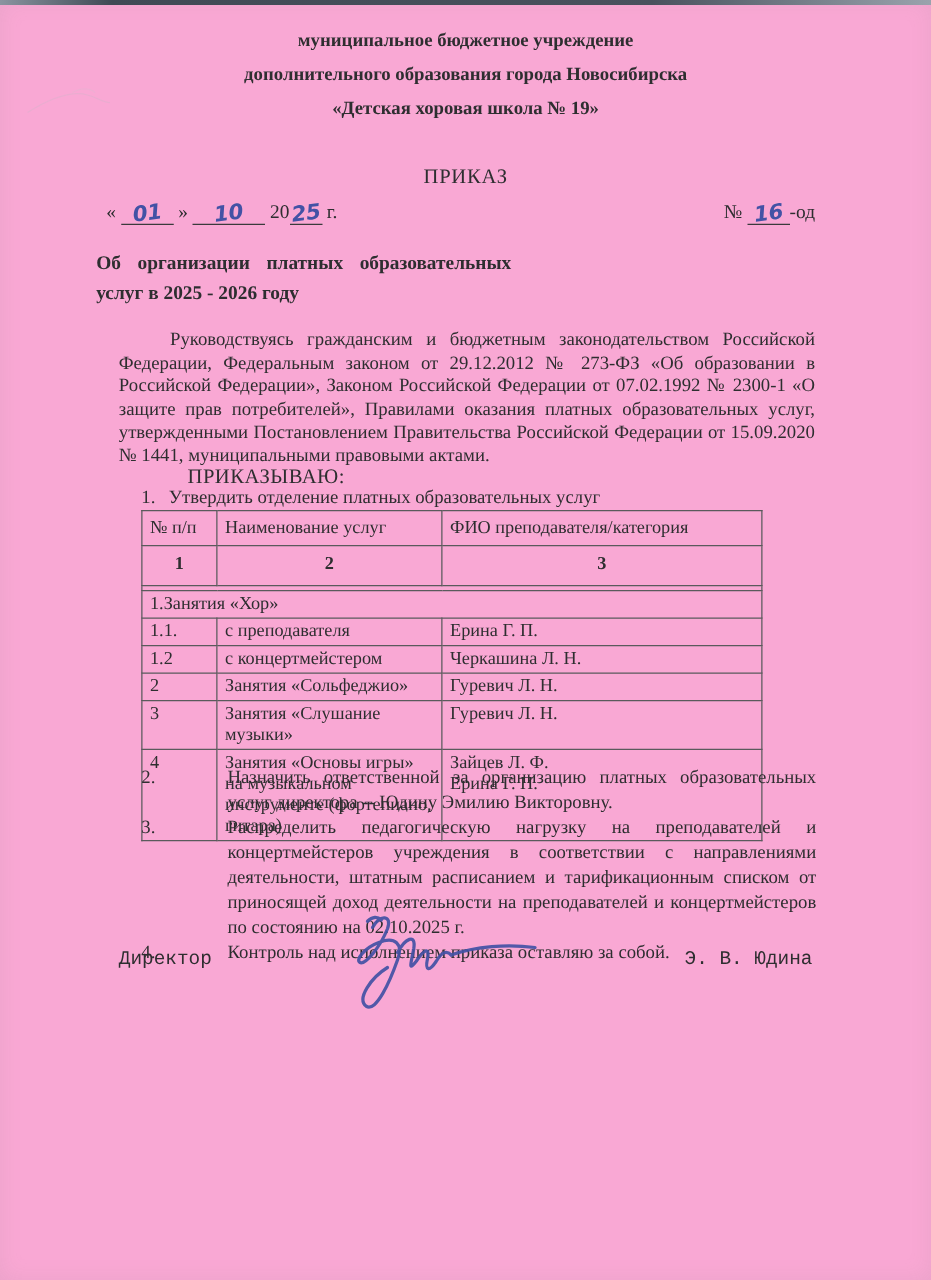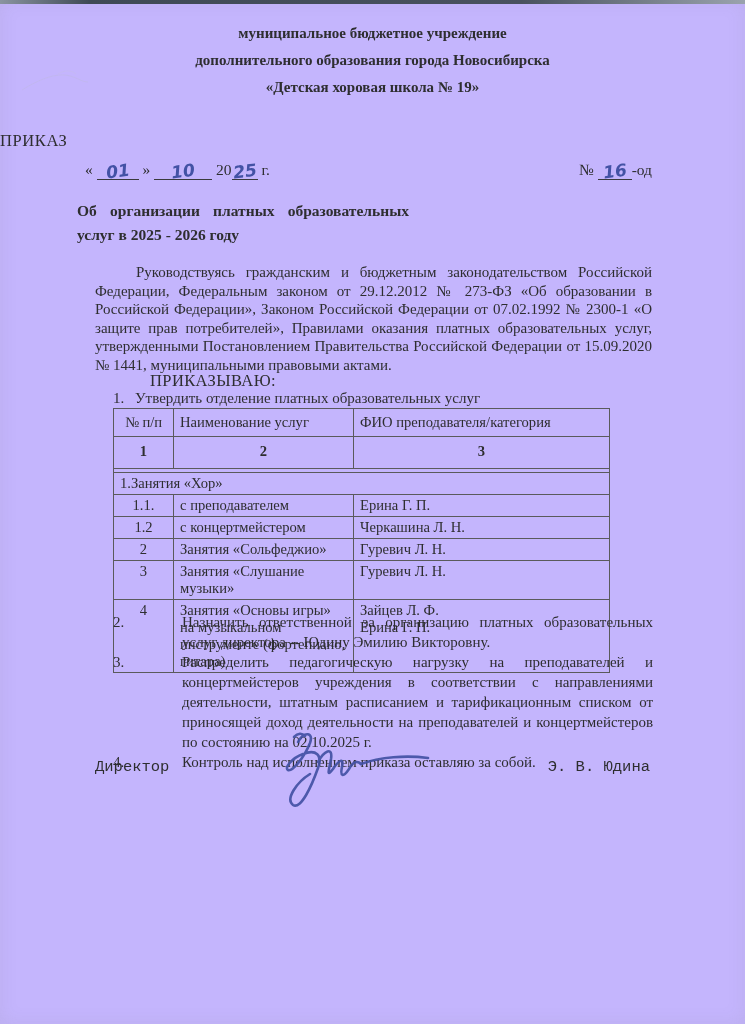--- a/index.html
+++ b/index.html
@@ -1,37 +1,37 @@
 <!DOCTYPE html>
 <html lang="ru"><head>
 <meta charset="utf-8">
 <style>
   html,body{margin:0;padding:0;background:#e8e8e8;}
   .page{
     position:relative;
     width:745px;height:1024px;
     margin:0 auto;
-    background:#c4b5fd;
+    background:#f9a8d4;
     overflow:hidden;
     font-family:"Liberation Serif", serif;
     color:#2e2e30;
     box-shadow:inset 0 0 18px rgba(120,120,125,.12);
   }
   .top-edge{
     position:absolute;top:0;left:0;right:0;height:4px;
     background:linear-gradient(to right,#8a94a0,#3f4a55 12%,#49525e 70%,#9aa3ad);
   }
   .scan-artifact{position:absolute;left:18px;top:52px;opacity:.5;}
   .org-header{
     position:absolute;top:20px;left:0;right:0;
     text-align:center;font-weight:bold;font-size:15px;line-height:27px;
   }
   .doc-title{
     position:absolute;top:131px;left:0;right:0;
-    text-align:left;font-size:16.5px;letter-spacing:.6px;
+    text-align:center;font-size:16.5px;letter-spacing:.6px;
   }
   .date-line{
     position:absolute;top:159px;left:85px;right:93px;
     display:flex;justify-content:space-between;align-items:flex-end;
     font-size:15.5px;
   }
   .blank{display:inline-block;border-bottom:1.3px solid #3a3a3c;text-align:center;position:relative;}
   .blank.day{width:42px;}
   .blank.month{width:58px;}
   .blank.yr{width:26px;}
@@ -63,21 +63,21 @@
     position:absolute;top:408px;left:113px;width:496px;
     border-collapse:collapse;table-layout:fixed;
     font-size:14.6px;
   }
   .services-table td{
     border:1px solid #5a5a5c;
     padding:2px 6px;line-height:17px;
     vertical-align:top;
     overflow:hidden;
   }
-  .services-table .c1{width:60px;text-align:center;}
+  .services-table .c1{width:60px;}
   .services-table .c2{width:180px;}
   .services-table .c3{width:256px;}
   .services-table tr.hdr td{padding:5px 6px;}
   .services-table tr.nums td{font-weight:bold;text-align:center;padding:6px 6px 8px;}
   .services-table tr.spacer td{height:4px;padding:0;border-top:1px solid #5a5a5c;border-bottom:1px solid #5a5a5c;}
   .items-list{
     position:absolute;top:612px;left:113px;width:540px;
     font-size:15px;line-height:20px;
   }
   .items-list .item{display:flex;}
@@ -152,21 +152,21 @@
         <td class="c3" data-name="column-number-3">3</td>
       </tr>
       <tr class="spacer" data-name="table-spacer-row">
         <td colspan="3" data-name="table-spacer-cell"></td>
       </tr>
       <tr data-name="table-section-row">
         <td colspan="3" data-name="table-section-label">1.Занятия «Хор»</td>
       </tr>
       <tr data-name="table-row">
         <td class="c1" data-name="row-num">1.1.</td>
-        <td class="c2" data-name="row-service">с преподавателем</td>
+        <td class="c2" data-name="row-service">с преподавателя</td>
         <td class="c3" data-name="row-teacher">Ерина Г. П.</td>
       </tr>
       <tr data-name="table-row">
         <td class="c1" data-name="row-num">1.2</td>
         <td class="c2" data-name="row-service">с концертмейстером</td>
         <td class="c3" data-name="row-teacher">Черкашина Л. Н.</td>
       </tr>
       <tr data-name="table-row">
         <td class="c1" data-name="row-num">2</td>
         <td class="c2" data-name="row-service">Занятия «Сольфеджио»</td>

